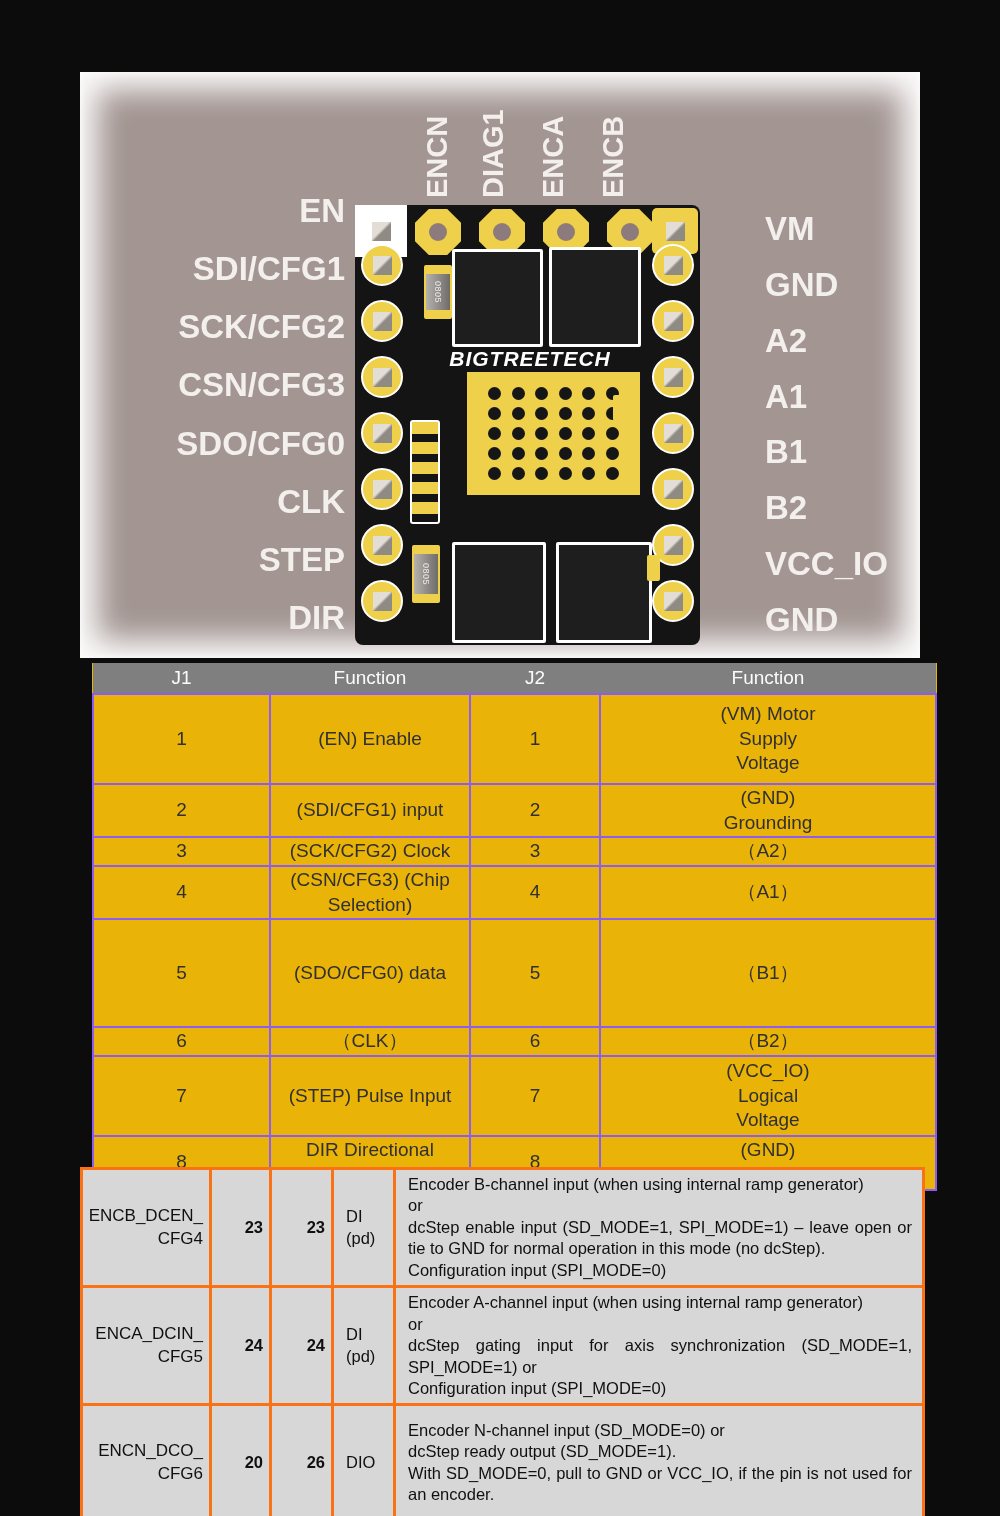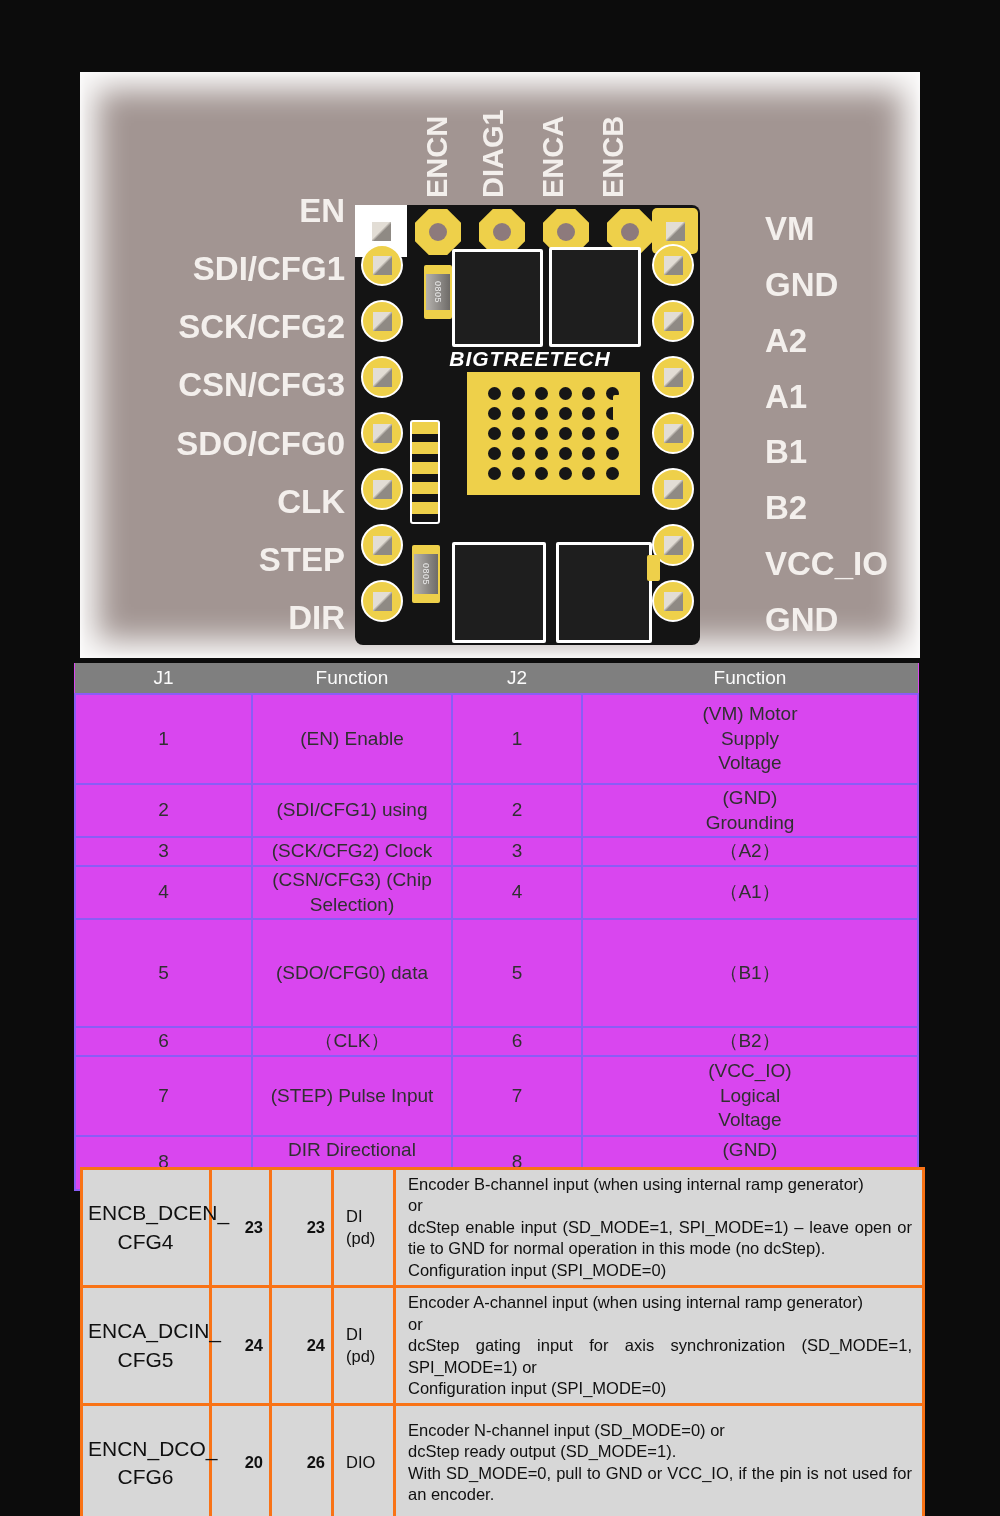--- a/index.html
+++ b/index.html
@@ -52,32 +52,32 @@
   .res-a{left:69px;top:60px;height:54px;} .res-b{left:57px;top:340px;height:58px;}
   .rbody{position:absolute;left:2px;right:2px;top:9px;bottom:9px;background:linear-gradient(90deg,#b5b2ae,#6e6b68);
          display:flex;align-items:center;justify-content:center;overflow:hidden;}
   .rbody span{transform:rotate(90deg);font-size:9px;color:#ececec;letter-spacing:.5px;}
   .stripes{position:absolute;left:55px;top:215px;width:26px;height:100px;border-radius:3px;border:2px solid #fff;
            background:repeating-linear-gradient(180deg,#eed04a 0 12px,#141414 12px 20px);}
   .cap{position:absolute;background:#eed04a;border-radius:2px;}
   .cap-a{left:258px;top:190px;width:14px;height:26px;}
   .cap-b{left:292px;top:350px;width:13px;height:26px;}
   
-  .pin-table{position:absolute;left:74px;top:663px;width:843px;border-collapse:collapse;
-             background:#d946ef;color:#303030;font-size:19px;table-layout:fixed;}
+  .pin-table{position:absolute;left:92px;top:663px;width:843px;border-collapse:collapse;
+             background:#eab308;color:#303030;font-size:19px;table-layout:fixed;}
   .pin-table th{background:#7f7f7f;color:#fbfbfb;font-weight:normal;height:28px;font-size:19px;}
   .pin-table td{border:2px solid #8b5cf6;text-align:center;vertical-align:middle;
                 white-space:pre-line;line-height:1.3;padding:1px 4px;}
   .h90{height:90px;} .h42{height:42px;} .h24{height:24px;} .h50{height:50px;}
   .h108{height:108px;} .h25{height:25px;} .h80{height:80px;}
   
   .sig-table{position:absolute;left:80px;top:1167px;width:842px;border-collapse:collapse;
              background:#d7d7d7;color:#101010;font-size:16.5px;table-layout:fixed;border:2px solid #2a2a2a;}
   .sig-table td{border:3px solid #f97316;vertical-align:middle;padding:4px 6px;}
-  .sig-table .name{text-align:center;white-space:pre-line;font-size:21px;padding-left:5px;line-height:1.35;}
+  .sig-table .name{text-align:right;white-space:pre-line;font-size:17px;padding-left:5px;line-height:1.35;}
   .sig-table .num{text-align:right;font-weight:bold;}
   .sig-table .type{text-align:left;white-space:pre-line;padding-left:12px;line-height:1.3;}
   .sig-table .desc{text-align:justify;white-space:pre-line;line-height:1.3;padding:4px 10px 4px 12px;}
   .s114{height:114px;} .s112{height:112px;} .s116{height:116px;}
 </style>
 </head>
 <body>
 
 <div class="page">
 
@@ -250,21 +250,21 @@
       <tr class="h90">
         <td>1</td>
         <td>(EN) Enable</td>
         <td>1</td>
         <td>(VM) Motor
 Supply
 Voltage</td>
       </tr>
       <tr class="h42">
         <td>2</td>
-        <td>(SDI/CFG1) using</td>
+        <td>(SDI/CFG1) input</td>
         <td>2</td>
         <td>(GND)
 Grounding</td>
       </tr>
       <tr class="h24">
         <td>3</td>
         <td>(SCK/CFG2) Clock</td>
         <td>3</td>
         <td>（A2）</td>
       </tr>

